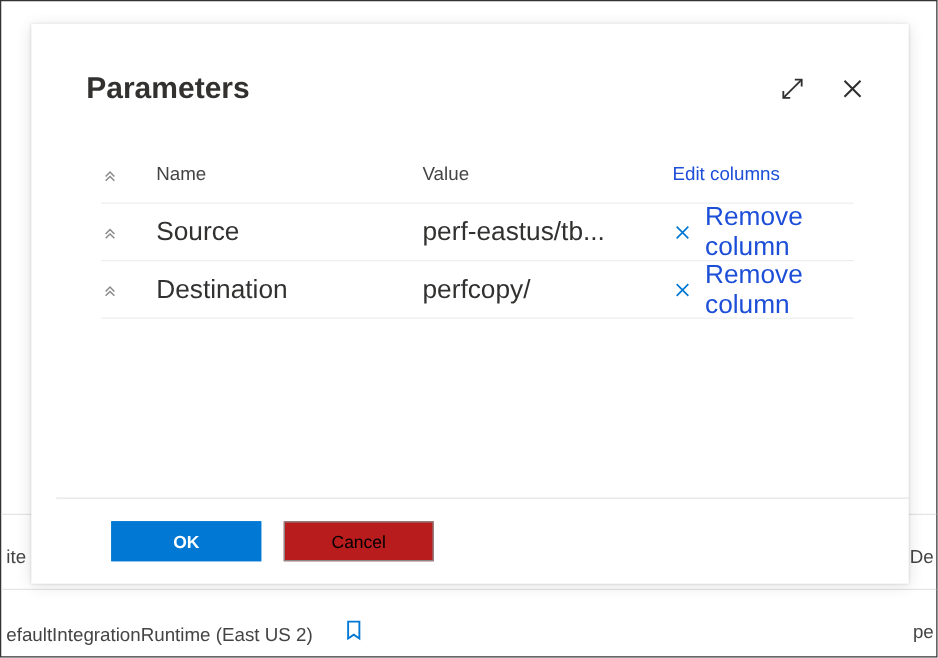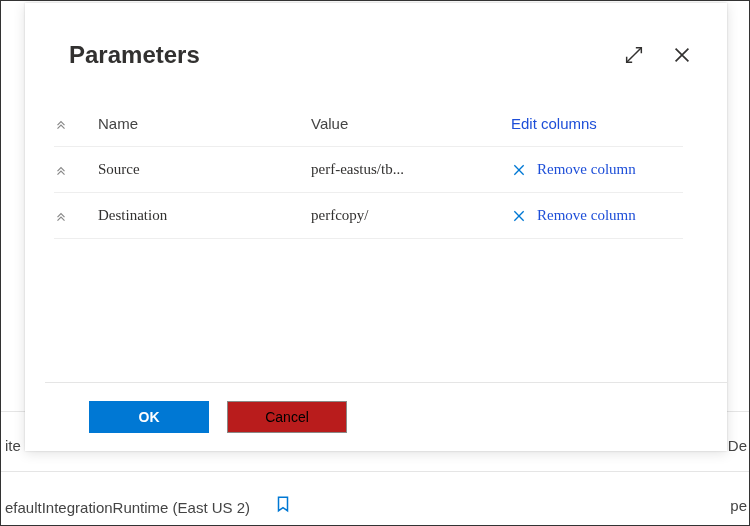--- a/index.html
+++ b/index.html
@@ -24,21 +24,21 @@
       align-items: center;
     }
     .bg-row-1 { top: 410px; }
     .bg-row-2 { top: 470px; }
     .bg-text-left { position: absolute; left: 0; padding-left: 4px; margin-top: 20px; }
     .bg-text-right { position: absolute; right: 0; padding-right: 2px; margin-top: 19px; }
     .bookmark-icon { margin-left: 20px; color: #0078d4; }
     .panel {
       position: absolute;
       left: 24px;
-      top: 2px;
+      top: 18px;
       width: 702px;
       height: 448px;
       background: #fff;
       box-shadow: 0 2px 12px rgba(0,0,0,0.12), 0 0 2px rgba(0,0,0,0.15);
       display: flex;
       flex-direction: column;
     }
     .panel-header {
       display: flex;
       align-items: center;
@@ -56,38 +56,37 @@
       display: flex;
       align-items: center;
       justify-content: center;
       cursor: pointer;
       color: #323130;
       margin-left: 18px;
     }
     .header-icon svg { stroke: currentColor; }
     .panel-body {
       flex: 1;
-      padding: 14px 44px 0 29px;
+      padding: 14px 44px 0 56px;
       overflow: auto;
     }
     .grid-header, .grid-row {
       display: flex;
       align-items: center;
       border-bottom: 1px solid #eee;
       height: 46px;
     }
     .grid-header {
       font-size: 15px;
       color: #444;
       font-weight: 400;
     }
     .grid-row {
-      font-size: 15px;
+      font-size: 21px;
       color: #323130;
-      font-family: Liberation Serif, serif;
     }
     .col-chev { width: 44px; display: flex; align-items: center; justify-content: flex-start; color: #888; }
     .col-name { width: 170px; }
     .col-value { width: 200px; overflow: hidden; text-overflow: ellipsis; white-space: nowrap; margin-left: 43px; }
     .col-edit { flex: 1; display: flex; align-items: center; color: #1d4ed8; }
     .remove-icon { color: #0078d4; margin-right: 10px; display: inline-flex; }
     .chev-icon { display: inline-flex; }
     .panel-footer {
       border-top: 1px solid #e5e5e5;
       padding: 18px 44px;

